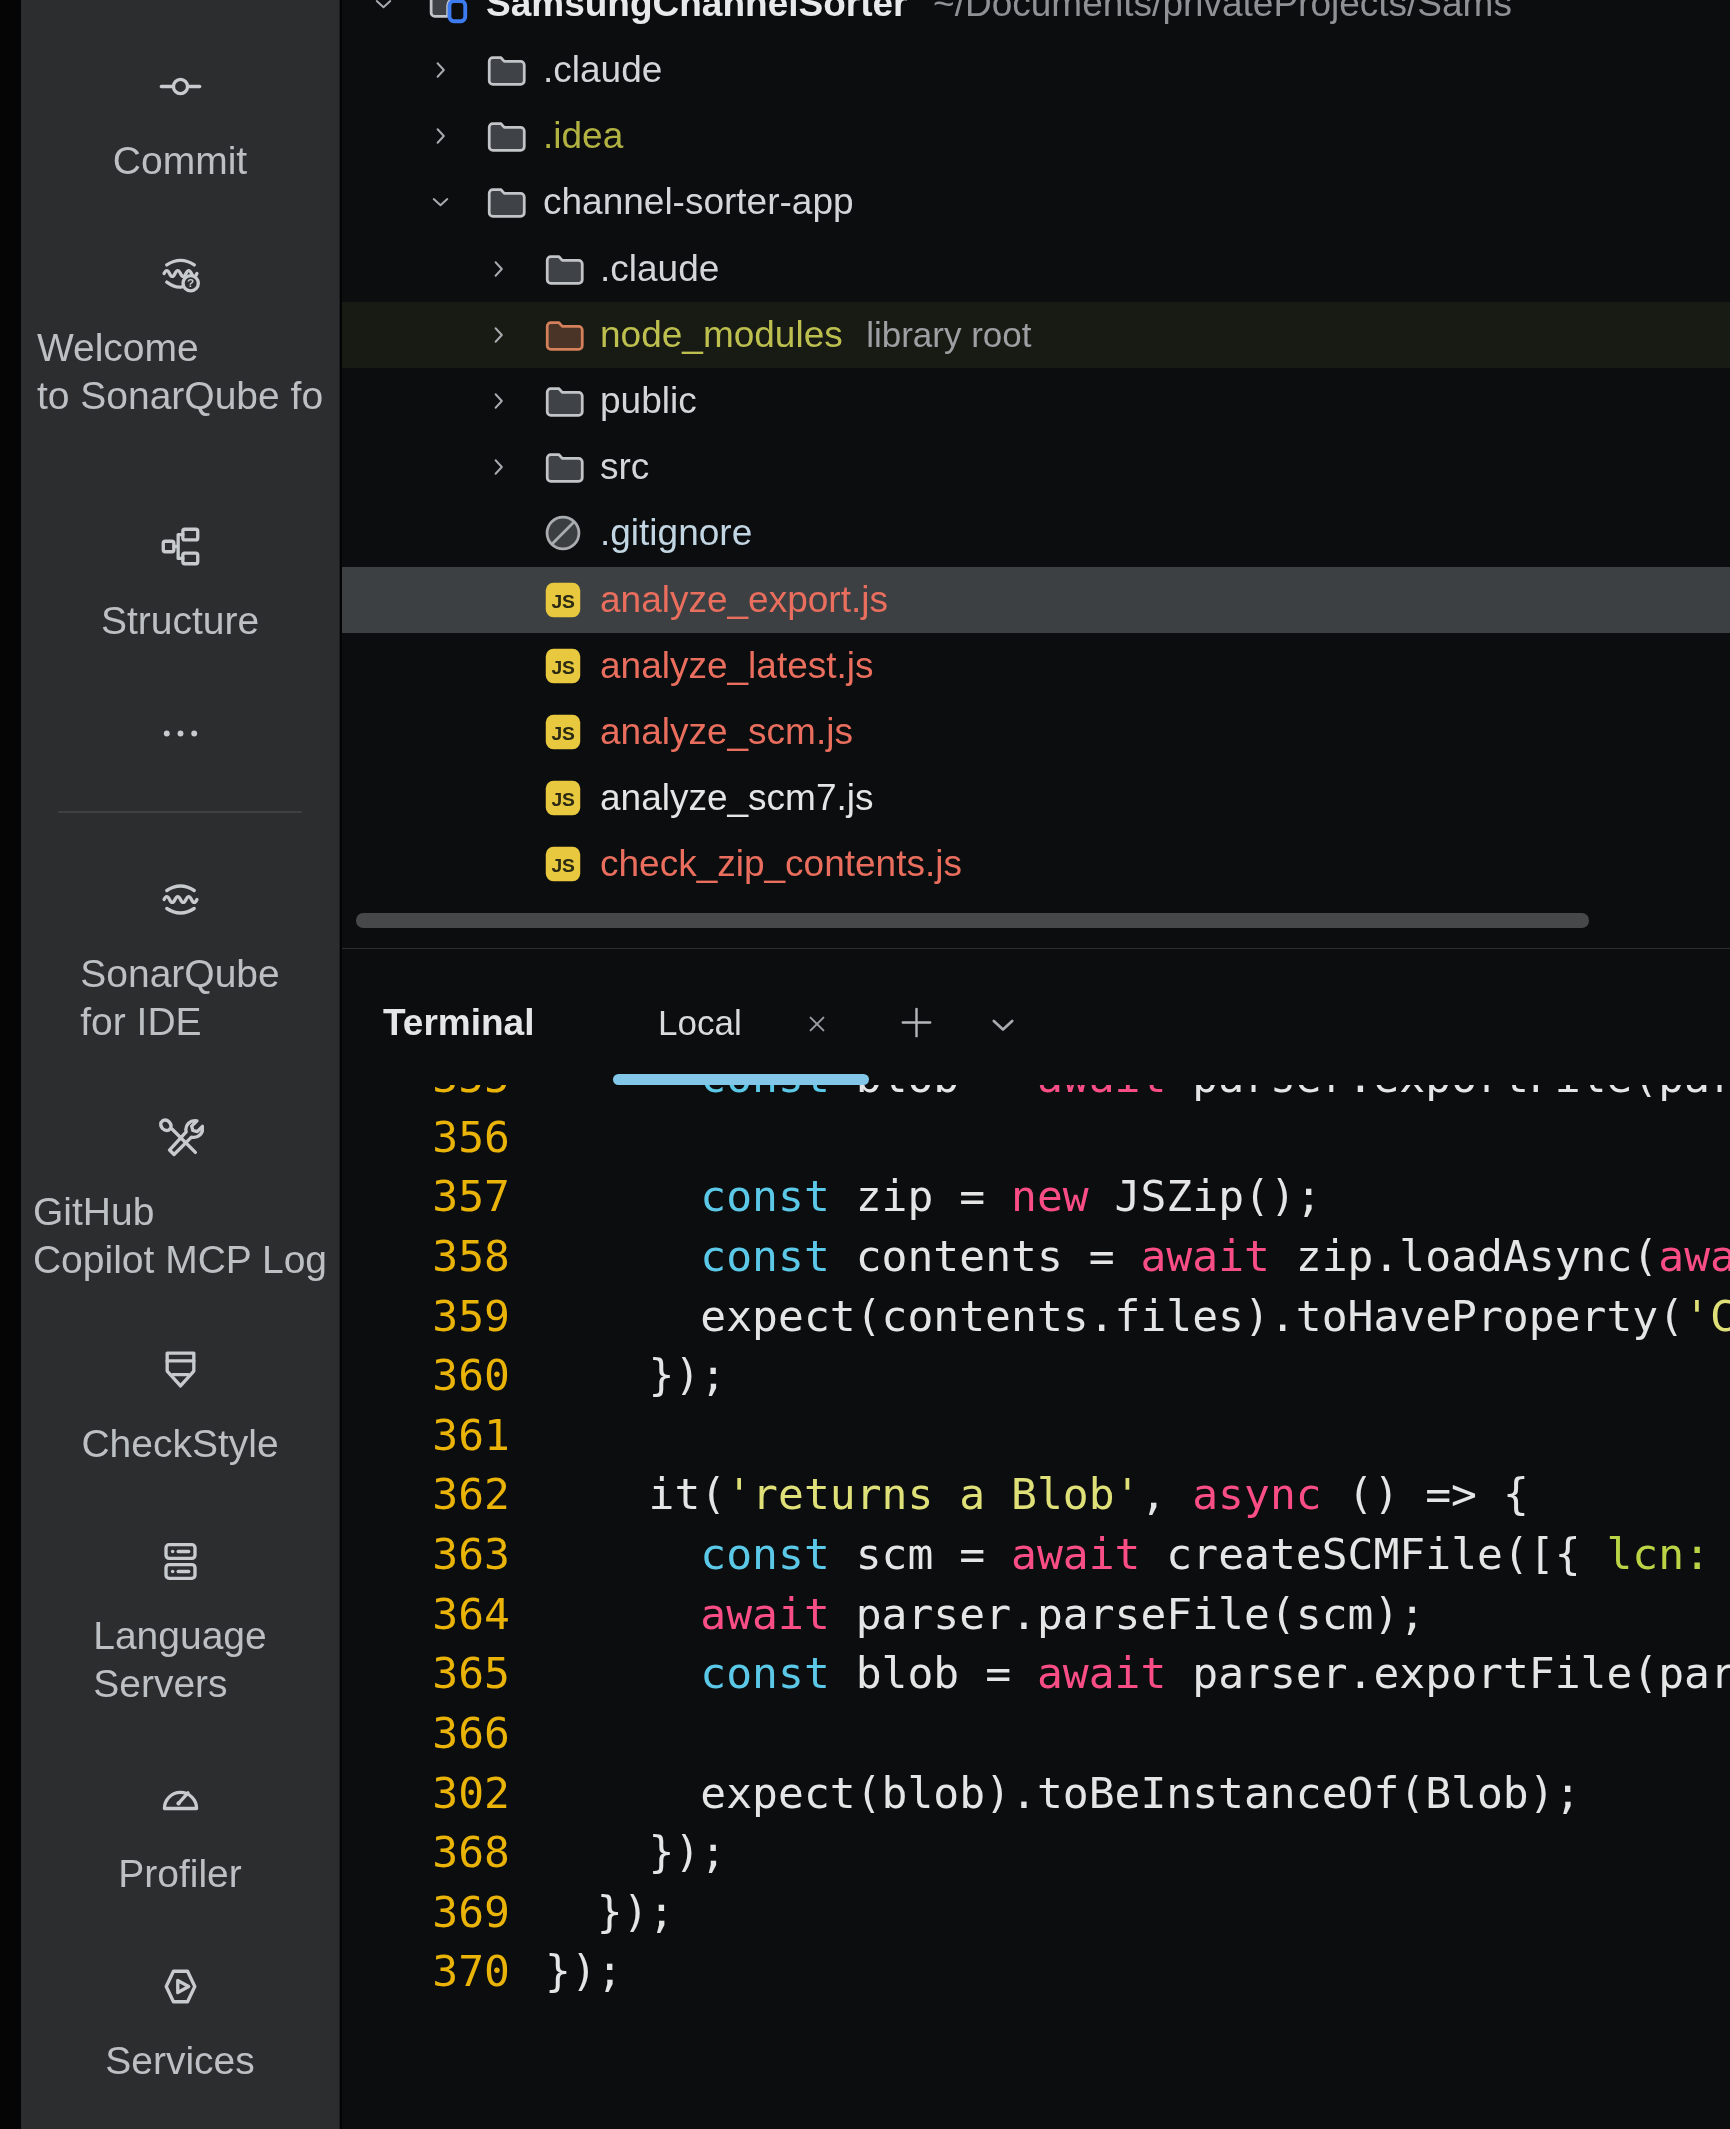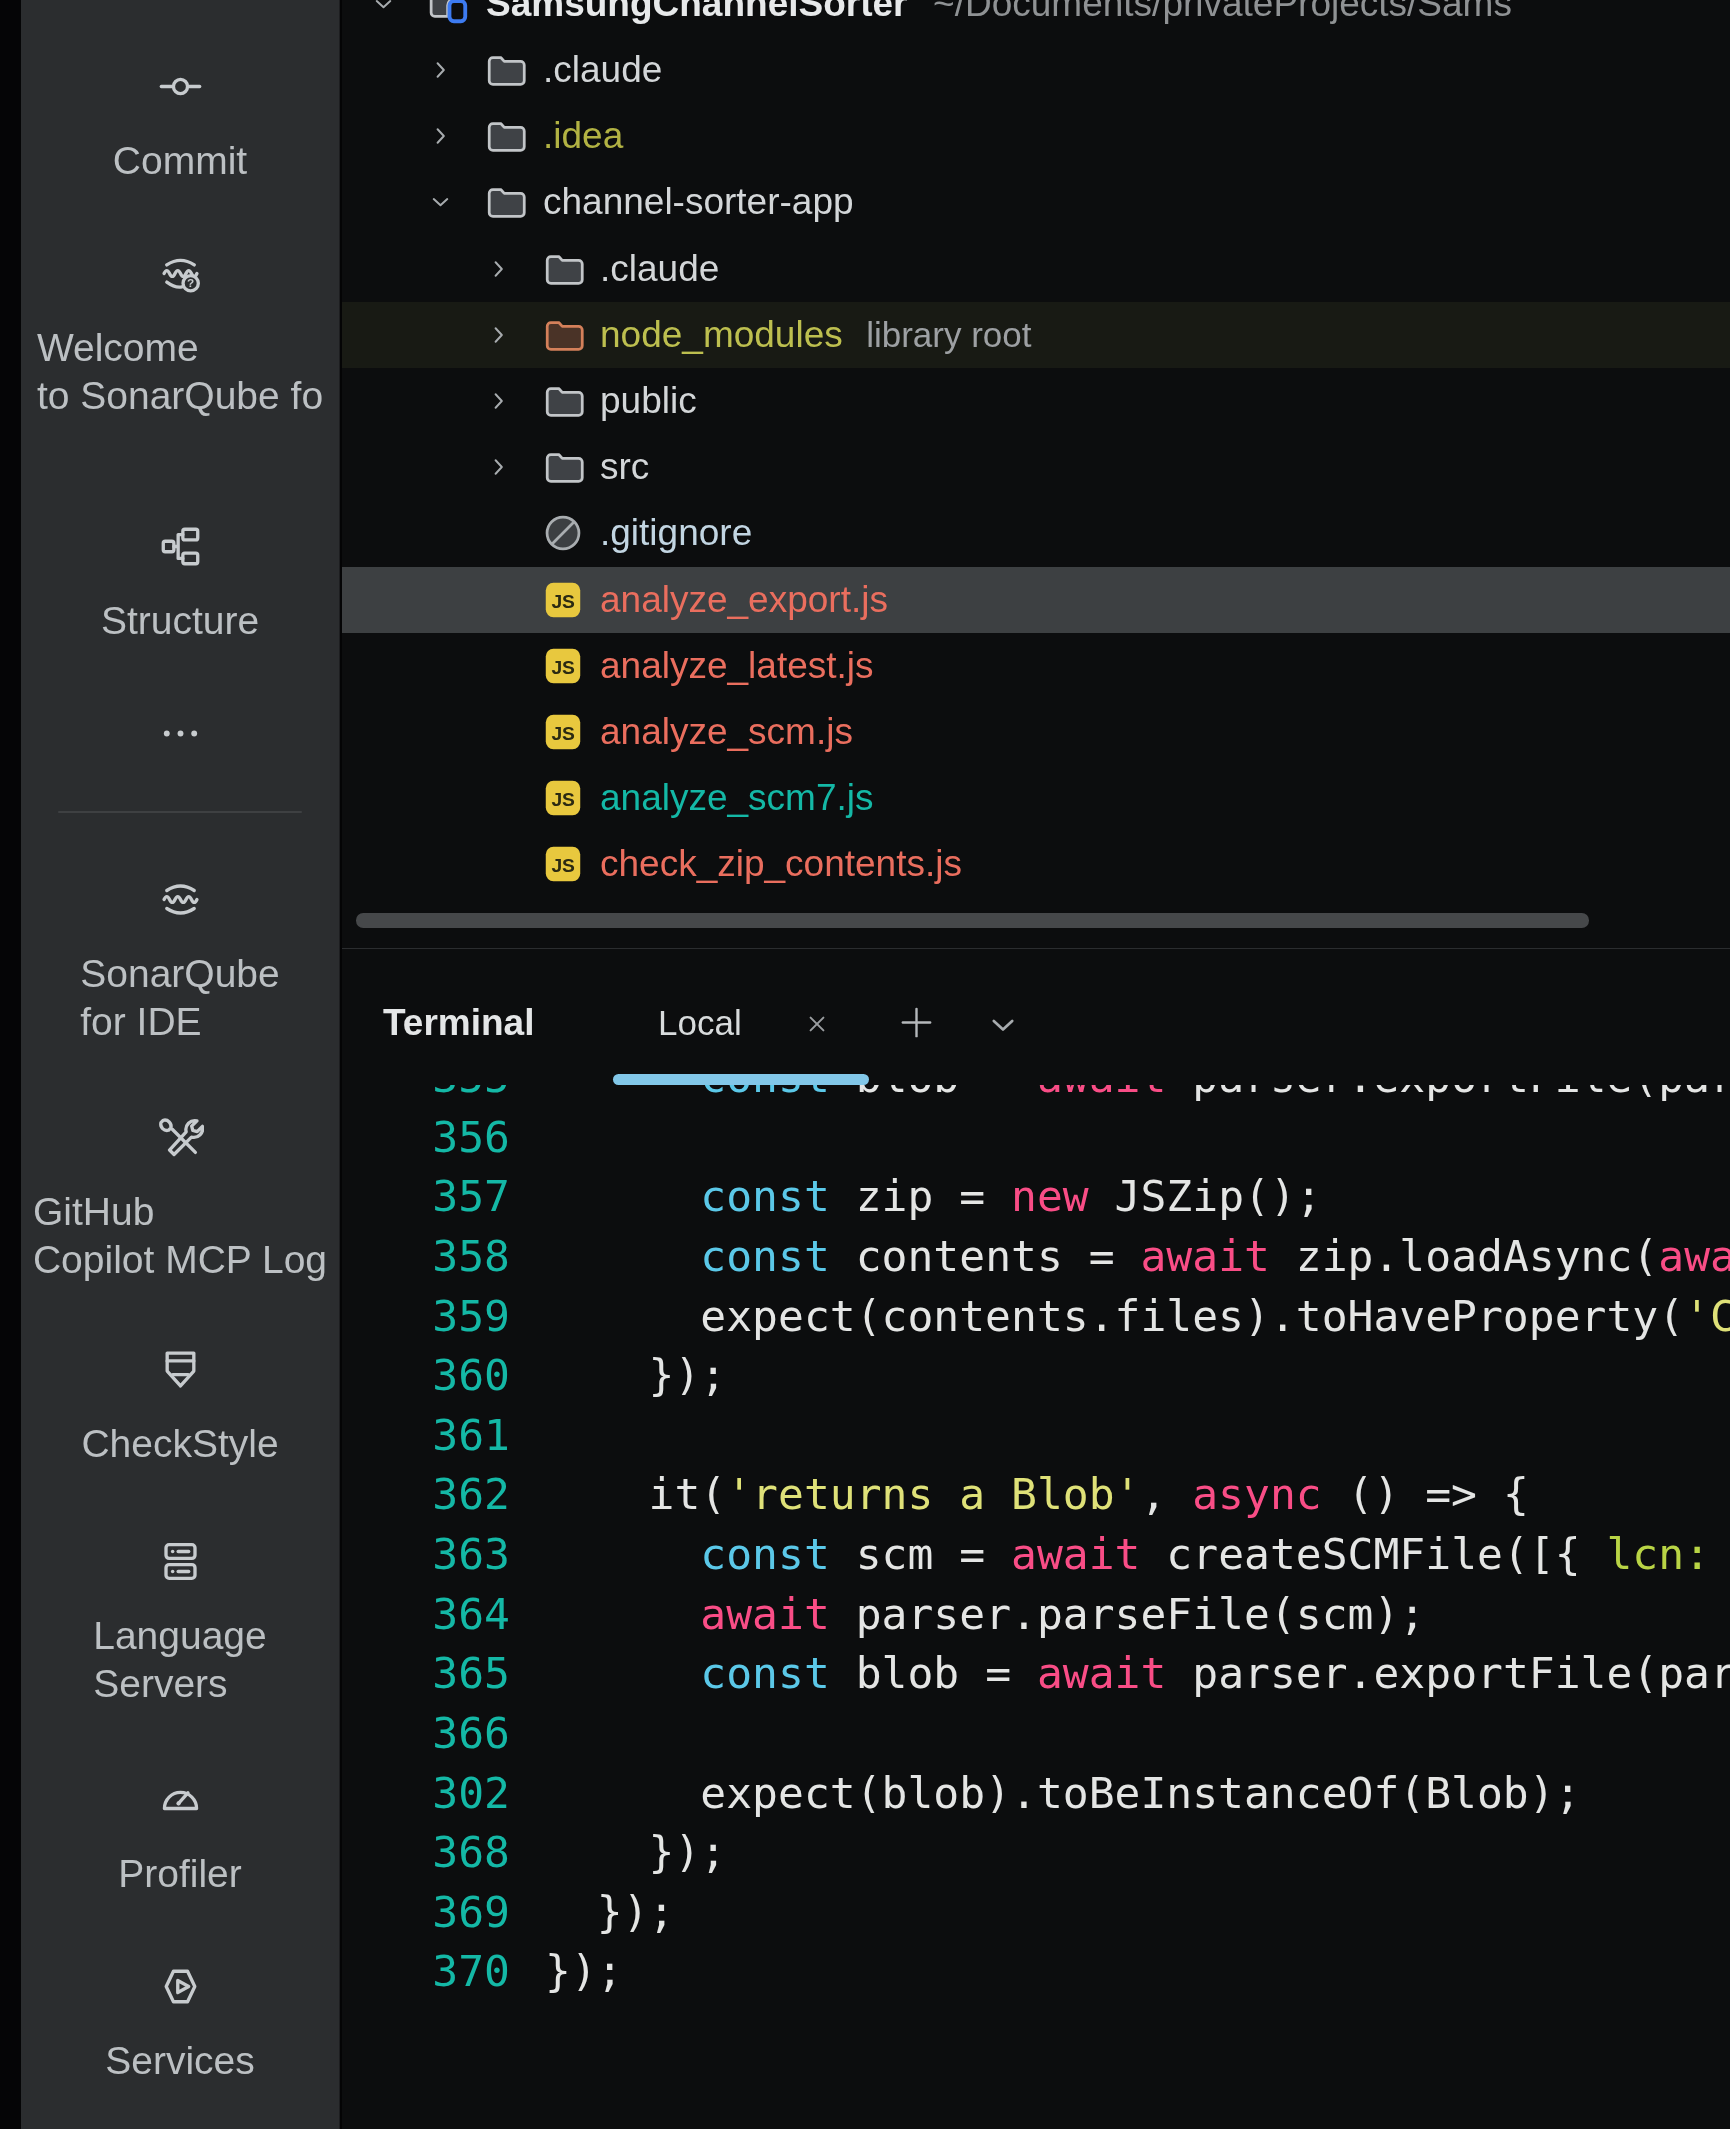--- a/index.html
+++ b/index.html
@@ -48,21 +48,21 @@
   .term-tab-close{position:absolute;left:461px;top:1010px;width:28px;height:28px;cursor:pointer;}
   .term-plus{position:absolute;left:554px;top:1002px;width:41px;height:41px;cursor:pointer;}
   .term-chevdown{position:absolute;left:644px;top:1008px;width:34px;height:34px;cursor:pointer;}
   .tab-underline{position:absolute;left:271px;top:1074px;width:256px;height:11px;
     border-radius:5.5px;background:#82c7e8;}
 
   .term-body{position:absolute;left:0;right:0;top:1085px;bottom:0;overflow:hidden;
     font-family:"DejaVu Sans Mono",monospace;}
   .term-line{position:absolute;left:0;right:0;height:60px;display:flex;
     font-size:43px;line-height:60px;white-space:pre;}
-  .ln{width:168px;text-align:right;color:#14b8a6;flex:0 0 auto;}
+  .ln{width:168px;text-align:right;color:#eab308;flex:0 0 auto;}
   .code{margin-left:35px;flex:1;overflow:hidden;}
   .tk-d{color:#e4e5e4;} .tk-k{color:#5bc8e8;} .tk-p{color:#f94d86;}
   .tk-s{color:#dfe178;} .tk-g{color:#b9d445;}
   .prompt-line{position:absolute;left:69px;right:0;height:60px;
     font-size:43px;line-height:60px;white-space:pre;overflow:hidden;}
 </style>
 </head>
 <body>
 
 <div class="stage">
@@ -264,21 +264,21 @@
               <rect x="2.6" y="2.6" width="18.8" height="18.8" rx="4.2" fill="#e8c83e" stroke="none"></rect>
               <text x="12.1" y="16.6" text-anchor="middle" font-size="10.5" font-weight="bold" fill="#2b2a12" stroke="none" font-family="Liberation Sans, sans-serif">JS</text>
             </svg></span>
           <span class="tr-label" style="left:258px"><span class="tr-name" style="color: rgb(234, 110, 94);">analyze_scm.js</span></span>
         </div>
         <div class="tree-row" style="top: 765px;">
           <span class="tr-icon" style="left:199px"><svg viewBox="0 0 24 24" fill="none" stroke="currentColor" stroke-width="1.7" stroke-linecap="round" stroke-linejoin="round">
               <rect x="2.6" y="2.6" width="18.8" height="18.8" rx="4.2" fill="#e8c83e" stroke="none"></rect>
               <text x="12.1" y="16.6" text-anchor="middle" font-size="10.5" font-weight="bold" fill="#2b2a12" stroke="none" font-family="Liberation Sans, sans-serif">JS</text>
             </svg></span>
-          <span class="tr-label" style="left:258px"><span class="tr-name" style="color: #14b8a6; margin-top: 46px;">analyze_scm7.js</span></span>
+          <span class="tr-label" style="left:258px"><span class="tr-name" style="color: #e5e5e5; margin-top: 46px;">analyze_scm7.js</span></span>
         </div>
         <div class="tree-row" style="top: 831px;">
           <span class="tr-icon" style="left:199px"><svg viewBox="0 0 24 24" fill="none" stroke="currentColor" stroke-width="1.7" stroke-linecap="round" stroke-linejoin="round">
               <rect x="2.6" y="2.6" width="18.8" height="18.8" rx="4.2" fill="#e8c83e" stroke="none"></rect>
               <text x="12.1" y="16.6" text-anchor="middle" font-size="10.5" font-weight="bold" fill="#2b2a12" stroke="none" font-family="Liberation Sans, sans-serif">JS</text>
             </svg></span>
           <span class="tr-label" style="left:258px"><span class="tr-name" style="color: rgb(234, 110, 94);">check_zip_contents.js</span></span>
         </div>
       </div>
     <div class="tree-hscroll"></div>

